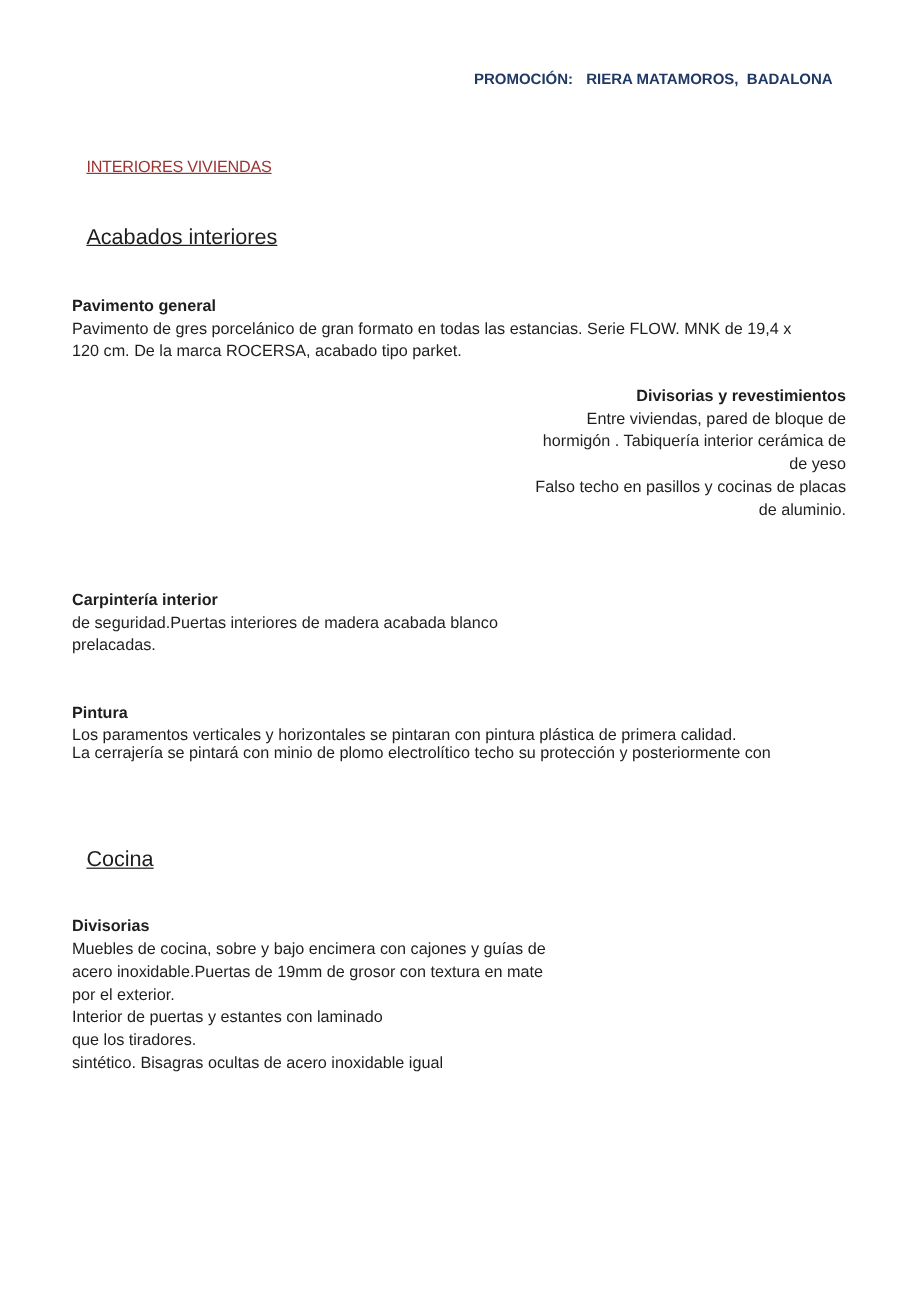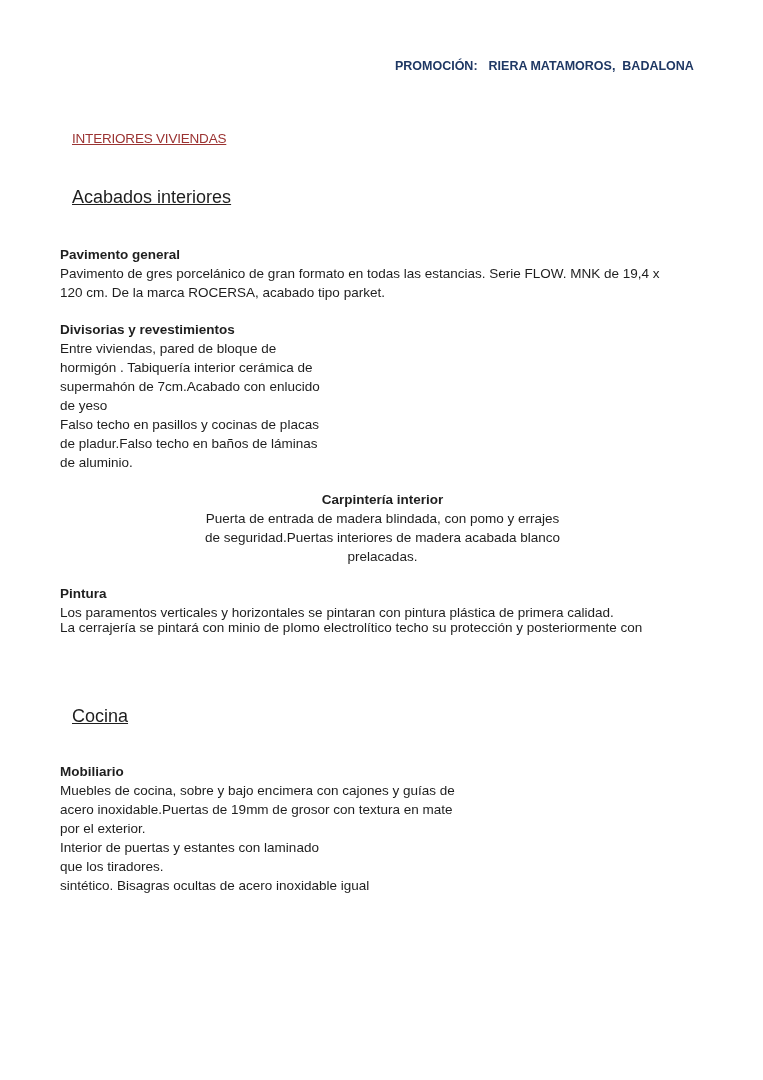--- a/index.html
+++ b/index.html
@@ -59,22 +59,22 @@
     line-height: 19px;
   }
   .block h3 {
     font-size: 13.5px;
     font-weight: bold;
     line-height: 19px;
   }
   .block .line { min-height: 19px; }
 
   .block.pavimento   { top: 245px; }
-  .block.divisorias  { top: 320px; }
-  .block.carpinteria { top: 490px; text-align: center; }
+  .block.divisorias  { top: 320px; text-align: right; }
+  .block.carpinteria { top: 490px; }
   .block.pintura     { top: 584px; }
   .block.pintura .line { line-height: 15px; min-height: 15px; }
   .block.pintura h3  { margin-bottom: 2px; }
   .block.mobiliario  { top: 762px; }
 </style>
 </head>
 <body>
 
 <div class="page">
 
@@ -89,44 +89,41 @@
   <section class="block pavimento">
     <h3>Pavimento general</h3>
     <div class="line">Pavimento de gres porcelánico de gran formato en todas las estancias. Serie FLOW. MNK de 19,4 x</div>
     <div class="line">120 cm. De la marca ROCERSA, acabado tipo  parket.</div>
   </section>
 
   <section class="block divisorias">
     <h3>Divisorias y revestimientos</h3>
     <div class="line">Entre viviendas, pared de bloque de</div>
     <div class="line">hormigón . Tabiquería interior cerámica de</div>
-    <div class="line">supermahón de 7cm.Acabado con enlucido</div>
     <div class="line">de yeso</div>
     <div class="line">Falso techo en pasillos y cocinas de placas</div>
-    <div class="line">de pladur.Falso techo en baños de láminas</div>
     <div class="line">de aluminio.</div>
   </section>
 
   <section class="block carpinteria">
     <h3>Carpintería interior</h3>
-    <div class="line">Puerta de entrada de madera blindada, con pomo y errajes</div>
     <div class="line">de seguridad.Puertas interiores de madera acabada blanco</div>
     <div class="line">prelacadas.</div>
   </section>
 
   <section class="block pintura">
     <h3>Pintura</h3>
     <div class="line">Los paramentos verticales y horizontales se pintaran con pintura plástica de primera calidad.</div>
     <div class="line">La cerrajería se pintará con minio de plomo electrolítico techo su protección y posteriormente con</div>
   </section>
 
   <div class="sub-title cocina">Cocina</div>
 
   <section class="block mobiliario">
-    <h3>Mobiliario</h3>
+    <h3>Divisorias</h3>
     <div class="line">Muebles de cocina, sobre y bajo encimera con cajones y guías de</div>
     <div class="line">acero inoxidable.Puertas de 19mm de grosor con textura en mate</div>
     <div class="line">por el exterior.</div>
     <div class="line">Interior de puertas y estantes con laminado</div>
     <div class="line">que los tiradores.</div>
     <div class="line">sintético. Bisagras ocultas de acero inoxidable igual</div>
   </section>
 
 </div>
 

